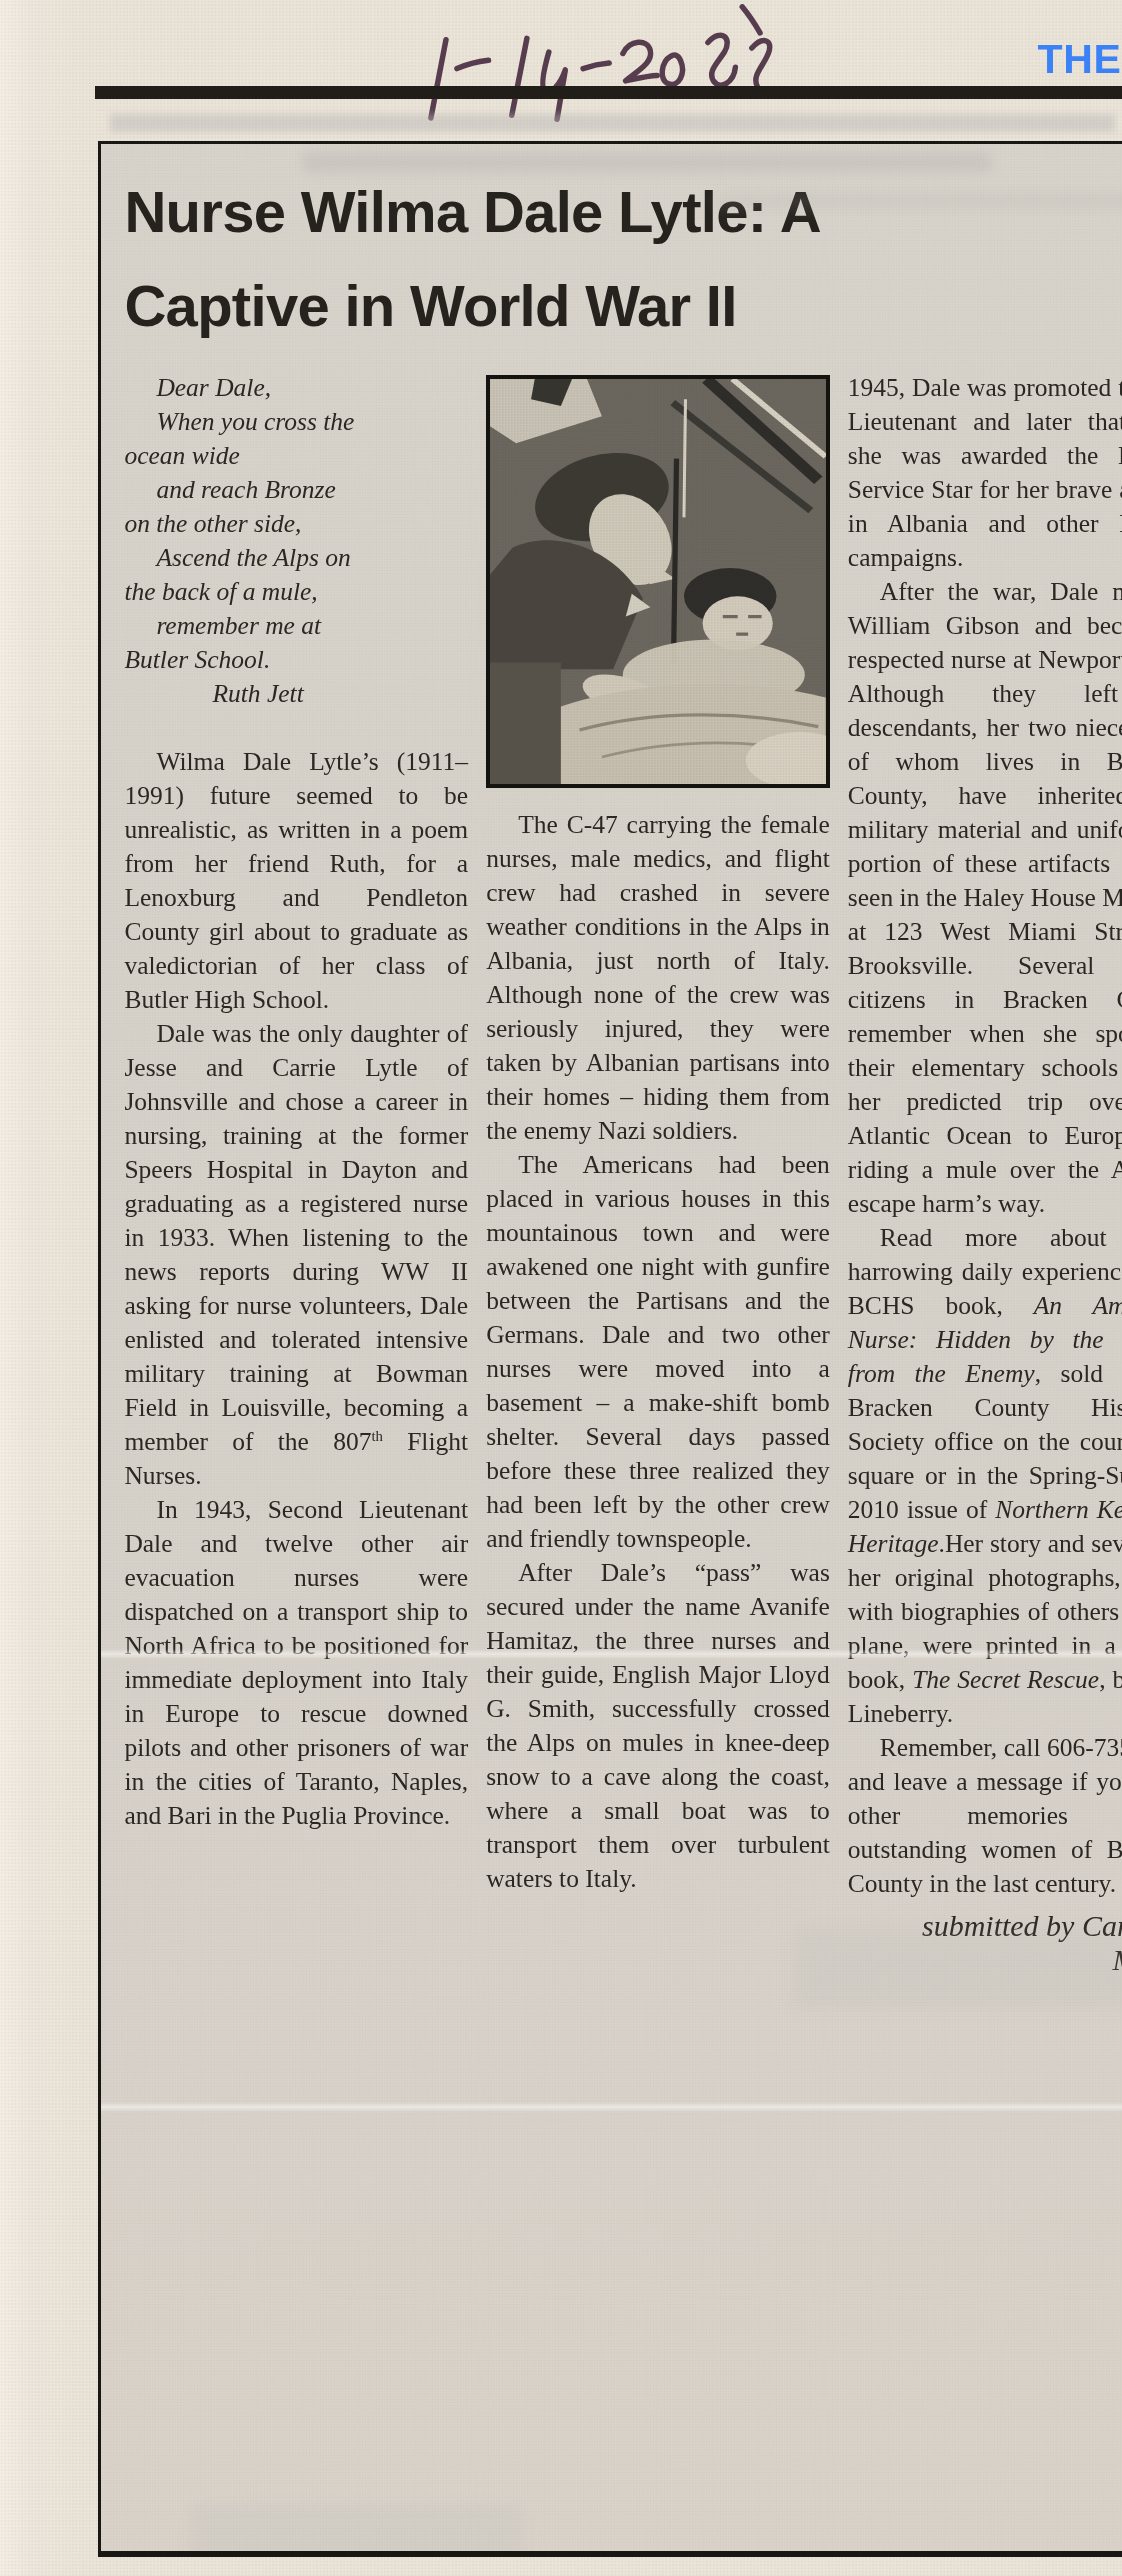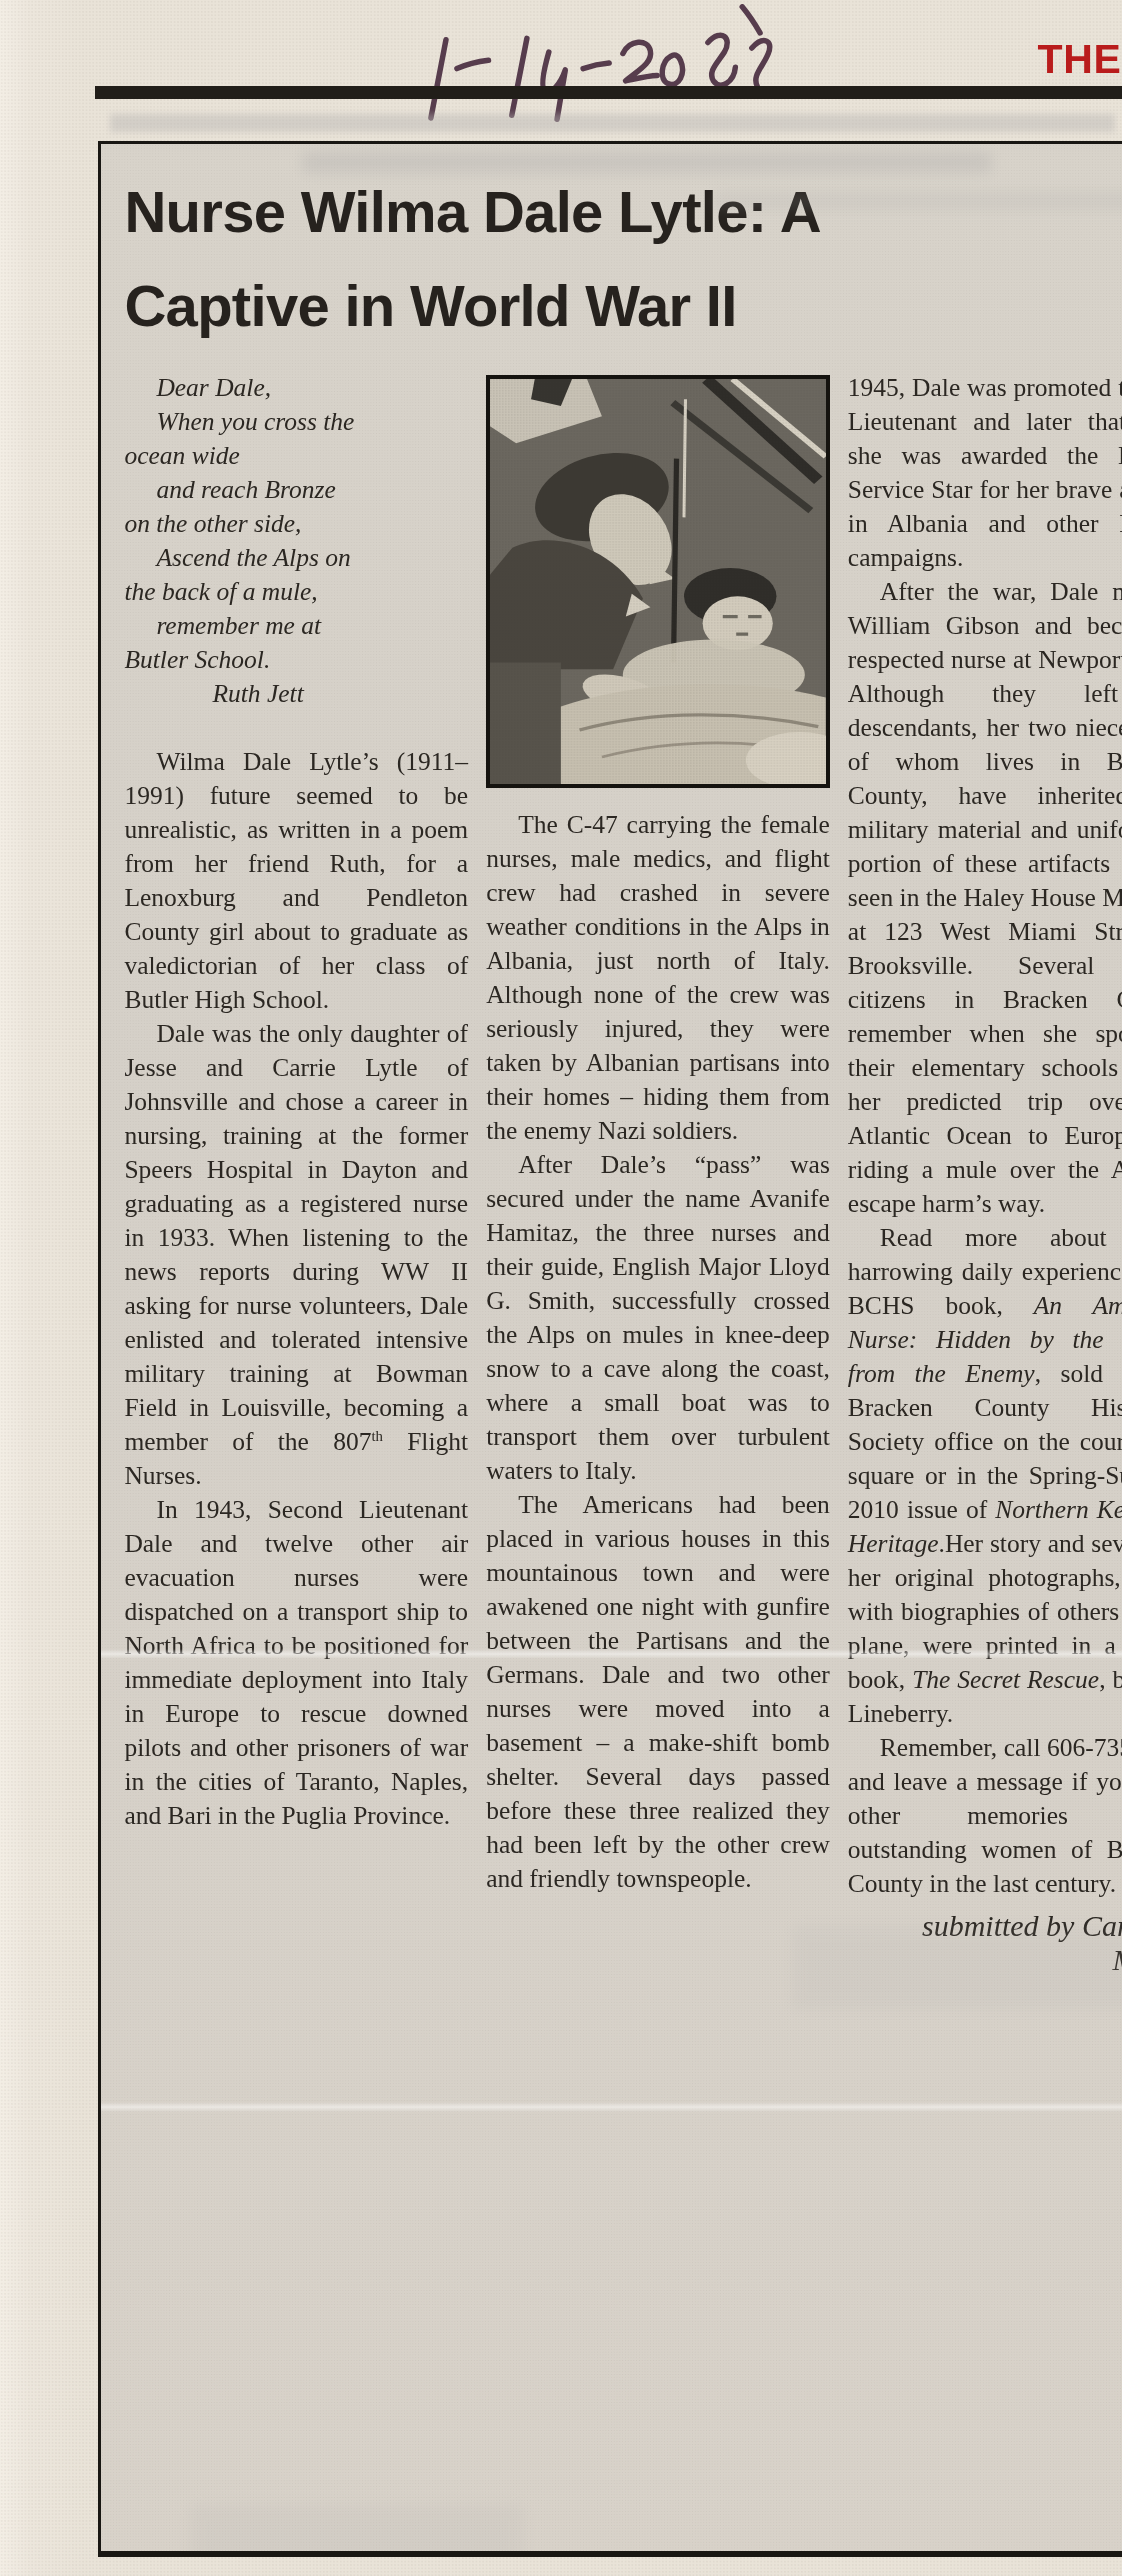--- a/index.html
+++ b/index.html
@@ -10,21 +10,21 @@
     font-family:"Liberation Serif", serif;
   }
   .scan-noise{position:absolute;inset:0;pointer-events:none;
     background-image:radial-gradient(rgba(120,110,95,.08) 0.7px, transparent 0.8px);
     background-size:3.4px 3.4px;}
   
   .handwriting{position:absolute;left:385px;top:0;width:399px;height:144px;}
   
   .masthead{position:absolute;right:1.4px;top:36px;
     font-family:"Liberation Sans",sans-serif;font-weight:bold;
-    font-size:41px;letter-spacing:0.7px;color:#b91c1c;}
+    font-size:41px;letter-spacing:0.7px;color:#3b82f6;}
   
   .top-rule{position:absolute;left:95px;top:86px;width:1028px;height:13px;background:#211e19;}
   .ghost-band{position:absolute;left:110px;top:114px;width:1005px;height:18px;
     background:#b9b6b4;opacity:.45;filter:blur(3.4px);}
   
   .article-box{
     position:absolute;left:98px;top:141px;width:1120px;height:2416px;
     box-sizing:border-box;border:3.4px solid #191713;border-bottom-width:6.2px;
     background:
       radial-gradient(rgba(140,135,125,.13) 0.7px, transparent 0.9px) 0 0/2.8px 2.8px,
@@ -149,22 +149,22 @@
           <defs>
             <pattern id="halftone" width="4" height="4" patternUnits="userSpaceOnUse">
               <circle cx="1.2" cy="1.2" r="0.9" fill="#3c3a35"></circle>
             </pattern>
           </defs>
           <rect x="0" y="0" width="450" height="600" fill="url(#halftone)" opacity="0.22"></rect>
         </svg>
       </figure>
       <div>
           <p class="ind"><span>The C-47 carrying the female nurses, male medics, and flight crew had crashed in severe weather conditions in the Alps in Albania, just north of Italy. Although none of the crew was seriously injured, they were taken by Albanian partisans into their homes – hiding them from the enemy Nazi soldiers.</span></p>
+          <p class="ind"><span>The Americans had been placed in various houses in this mountainous town and were awakened one night with gunfire between the Partisans and the Germans. Dale and two other nurses were moved into a basement – a make-shift bomb shelter. Several days passed before these three realized they had been left by the other crew and friendly townspeople.</span></p>
           <p class="ind"><span>After Dale’s “pass” was secured under the name Avanife Hamitaz, the three nurses and their guide, English Major Lloyd G. Smith, successfully crossed the Alps on mules in knee-deep snow to a cave along the coast, where a small boat was to transport them over turbulent waters to Italy.</span></p>
-          <p class="ind"><span>The Americans had been placed in various houses in this mountainous town and were awakened one night with gunfire between the Partisans and the Germans. Dale and two other nurses were moved into a basement – a make-shift bomb shelter. Several days passed before these three realized they had been left by the other crew and friendly townspeople.</span></p>
         </div>
     </div>
 
     <div class="col">
       <div>
           <p><span>1945, Dale was promoted to First Lieutenant and later that year, she was awarded the Bronze Service Star for her brave actions in Albania and other Balkan campaigns.</span></p>
           <p class="ind"><span>After the war, Dale married William Gibson and became a respected nurse at Newport Steel. Although they left no descendants, her two nieces, one of whom lives in Bracken County, have inherited her military material and uniform. A portion of these artifacts can be seen in the Haley House Museum at 123 West Miami Street in Brooksville. Several older citizens in Bracken County remember when she spoke at their elementary schools about her predicted trip over the Atlantic Ocean to Europe and riding a mule over the Alps to escape harm’s way.</span></p>
           <p class="ind"><span>Read more about these harrowing daily experiences in a BCHS book, </span><em>An American Nurse: Hidden by the Enemy from the Enemy</em><span>, sold at the Bracken County Historical Society office on the courthouse square or in the Spring-Summer 2010 issue of </span><em>Northern Kentucky Heritage</em><span>.Her story and several of her original photographs, along with biographies of others on the plane, were printed in a recent book, </span><em>The Secret Rescue</em><span>, by Cate Lineberry.</span></p>
           <p class="ind"><span>Remember, call 606-735-3337 and leave a message if you have other memories about outstanding women of Bracken County in the last century.</span></p>
         </div>

